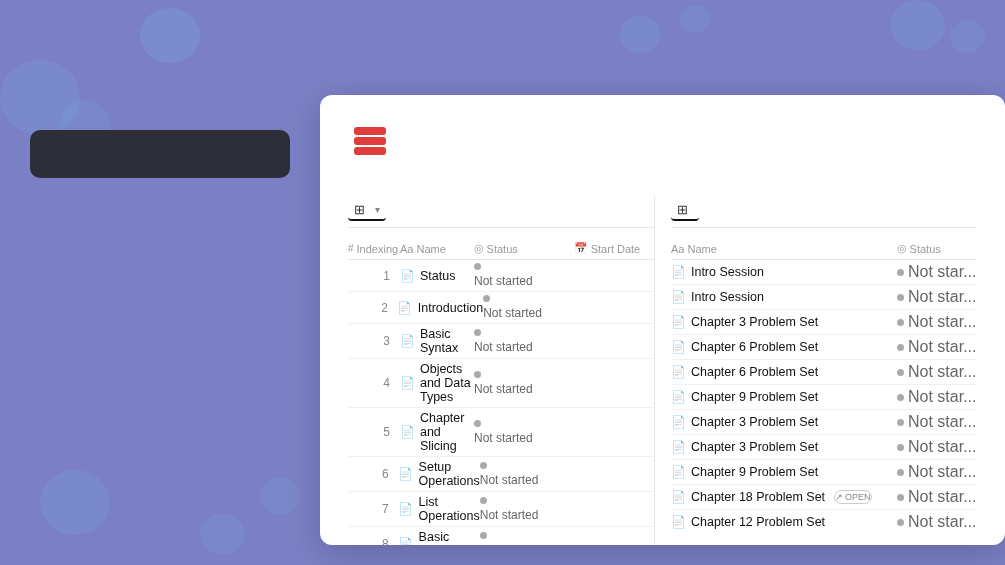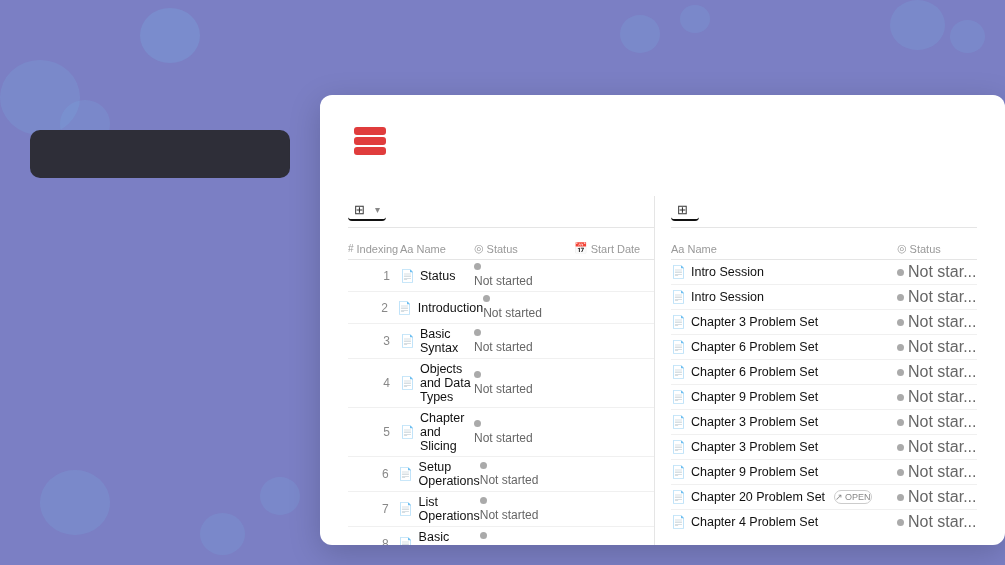--- a/index.html
+++ b/index.html
@@ -540,32 +540,32 @@
 
     </div>
     <div class="rcell-status">
       <span class="status-dot"></span>
       <span class="status-text">Not star...</span>
     </div>
   </div>
             <div class="table-row">
     <div class="rcell-name">
       <span class="cell-name-icon">📄</span>
-      <span>Chapter 20 Problem Set</span>
+      <span>Chapter 18 Problem Set</span>
       <span class="open-badge">↗ OPEN</span>
     </div>
     <div class="rcell-status">
       <span class="status-dot"></span>
       <span class="status-text">Not star...</span>
     </div>
   </div>
             <div class="table-row">
     <div class="rcell-name">
       <span class="cell-name-icon">📄</span>
-      <span>Chapter 4 Problem Set</span>
+      <span>Chapter 12 Problem Set</span>
 
     </div>
     <div class="rcell-status">
       <span class="status-dot"></span>
       <span class="status-text">Not star...</span>
     </div>
   </div>
           </div>
       </div>
     </div>

